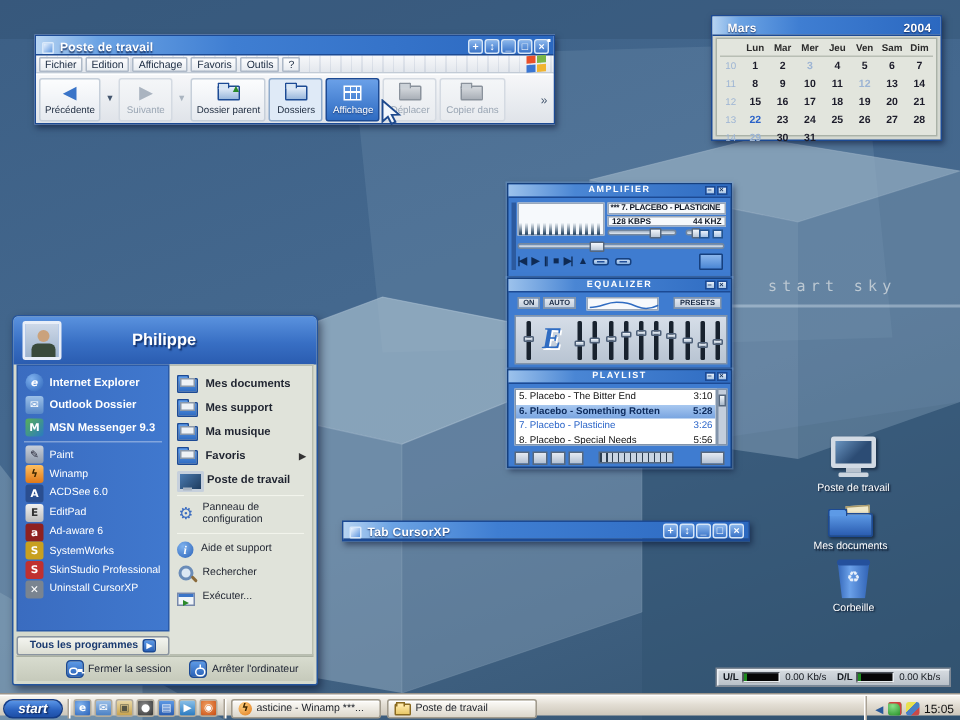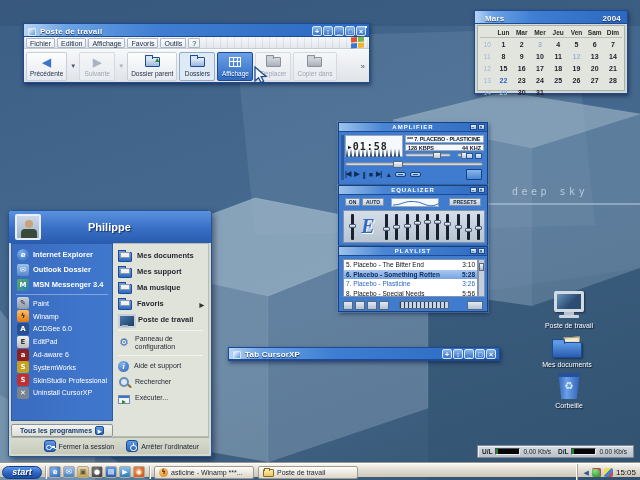--- a/index.html
+++ b/index.html
@@ -300,21 +300,21 @@
     <polygon points="393,120 532,148 532,306 393,286" fill="#87a2ba" opacity="0.5"></polygon>
     <polygon points="532,148 640,114 640,268 532,306" fill="#7b97b0" opacity="0.45"></polygon>
 
     <polygon points="95,258 255,198 428,232 268,296" fill="#a4bccd" opacity="0.7" stroke="#d5e3ee" stroke-width="0.8" stroke-opacity="0.55"></polygon>
     <polygon points="95,258 268,296 268,462 95,432" fill="#8fa9bf" opacity="0.55"></polygon>
     <polygon points="268,296 428,232 428,408 268,462" fill="#7e99b2" opacity="0.5" stroke="#c8d8e4" stroke-width="0.6" stroke-opacity="0.4"></polygon>
     <polygon points="0,310 95,432 95,480 0,480" fill="#93aec2" opacity="0.4"></polygon>
     <polygon points="0,395 150,480 0,480" fill="#9cb6c8" opacity="0.3"></polygon>
   </svg>
 
-  <div class="abs" id="watermark">deep sky</div>
+  <div class="abs" id="watermark">start sky</div>
   <div class="abs" id="skyline"></div>
 
   <div class="dicon" style="left:540px;top:291px;">
     <div class="art-pc">
         <i class="s1"></i>
         <i class="s2"></i>
         <i class="s3"></i>
       </div>
     <div class="dlabel">Poste de travail</div>
   </div>
@@ -482,24 +482,20 @@
   <div class="wa" id="amp">
     <div class="watitle">
       <span>AMPLIFIER</span>
       <span class="wabtns">
           <span class="wabtn">–</span>
           <span class="wabtn">×</span>
         </span>
     </div>
     <div class="amp-spine"></div>
     <div class="abs scr" style="left:6px;top:12px;width:58px;height:22px;"></div>
-    <div class="amp-time">
-      <span class="pg">▶</span>
-      <span class="tm">01:58</span>
-    </div>
     <div class="amp-vis"></div>
     <div class="abs scr amp-track">*** 7. PLACEBO - PLASTICINE</div>
     <div class="abs scr amp-info">
       <span>128 KBPS</span>
       <span>44 KHZ</span>
     </div>
     <div class="hgroove" id="amp-vol">
         <span class="hhandle" id="vol-h" style="left: calc(70% - 4px);"></span>
       </div>
     <div class="hgroove" id="amp-bal">
@@ -644,21 +640,21 @@
               <div class="smi">
                 <span class="ic ic-ie">e</span>
                 <span>Internet Explorer</span>
               </div>
               <div class="smi">
                 <span class="ic ic-mail">✉</span>
                 <span>Outlook Dossier</span>
               </div>
               <div class="smi">
                 <span class="ic ic-msn">M</span>
-                <span>MSN Messenger 3.4</span>
+                <span>MSN Messenger 9.3</span>
               </div>
             </div>
           <div class="sm-sep-l"></div>
           <div id="sm-recent">
               <div class="smi small">
                 <span class="ic ic-paint">✎</span>
                 <span>Paint</span>
               </div>
               <div class="smi small">
                 <span class="ic ic-winamp">ϟ</span>

